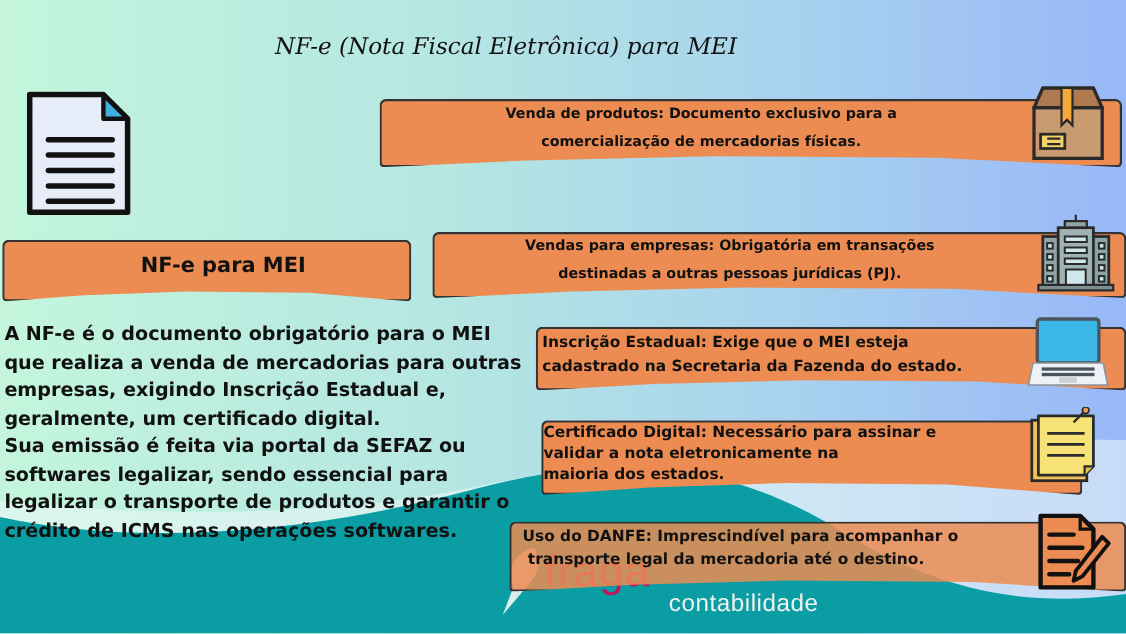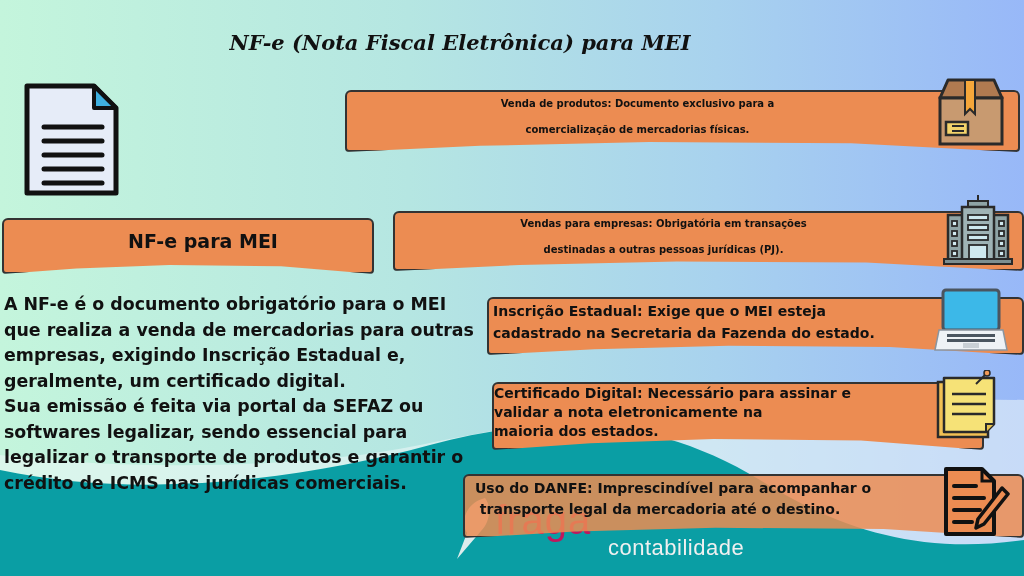--- a/index.html
+++ b/index.html
@@ -4,39 +4,39 @@
 <style>
   html, body { margin: 0; padding: 0; }
   body {
     width: 1024px; height: 576px; overflow: hidden; position: relative;
     background: linear-gradient(90deg, #c4f5dc 0%, #b5e6e2 40%, #a8d2ee 70%, #98b8f8 100%);
     font-family: "DejaVu Sans", sans-serif;
   }
   .wave { position: absolute; left: 0; top: 0; width: 1024px; height: 576px; }
   .title {
     position: absolute; left: 0; top: 30px; width: 900px; text-align: center;
-    font-family: "DejaVu Serif", serif; font-style: italic; font-weight: bold;
+    font-family: "DejaVu Serif", serif; font-style: italic; font-weight: normal;
     font-size: 21px; color: #111; padding-left: 10px;
   }
   .doc-icon { position: absolute; left: 24px; top: 83px; }
   .banner {
     position: absolute; background: #ec8c52; border: 2px solid #333;
     border-radius: 6px 6px 4px 4px; box-sizing: border-box;
     color: #111; font-weight: bold;
     clip-path: polygon(0 0, 100% 0, 100% 100%, 75% 86%, 45% 84%, 20% 90%, 0 100%);
   }
   .banner-inner { position: absolute; inset: 0; display: flex; align-items: center; }
   .main-banner { left: 2px; top: 218px; width: 372px; height: 56px; }
   .main-banner .banner-inner { justify-content: center; font-size: 19px; padding-left: 30px; padding-bottom: 10px; }
   .b1 { left: 345px; top: 90px; width: 675px; height: 62px; }
   .b2 { left: 393px; top: 211px; width: 631px; height: 60px; }
   .b3 { left: 487px; top: 297px; width: 537px; height: 58px; }
   .b4 { left: 492px; top: 382px; width: 492px; height: 68px; }
   .b5 { left: 463px; top: 474px; width: 561px; height: 64px; background: rgba(236,140,82,0.85); }
-  .b1 .banner-inner, .b2 .banner-inner { justify-content: center; text-align: center; padding-right: 90px; padding-bottom: 8px; font-size: 10px; line-height: 26px;}
+  .b1 .banner-inner, .b2 .banner-inner { justify-content: center; text-align: center; padding-right: 90px; padding-bottom: 8px; font-size: 13px; line-height: 26px;}
   .b3 .banner-inner { padding-left: 4px; padding-bottom: 8px; font-size: 14px; line-height: 22px;}
   .b4 .banner-inner { padding-left: 0px; padding-bottom: 8px; font-size: 14px; line-height: 19px;}
   .b5 .banner-inner { padding-left: 10px; padding-bottom: 18px; font-size: 14px; line-height: 21px; align-items: flex-start; padding-top: 2px;}
   .icon { position: absolute; }
   .body-text {
     position: absolute; left: 4px; top: 292px; width: 480px;
     font-size: 17.4px; line-height: 25.5px; font-weight: bold; color: #111;
   }
   .logo { position: absolute; left: 455px; top: 493px; }
   .logo-name { position: absolute; left: 495px; top: 498px; font-size: 40px; color: #be185d; font-family: "Liberation Sans", sans-serif; letter-spacing: 1px; }
@@ -71,21 +71,21 @@
 </div>
 
 <div class="body-text">
   <div>A NF-e é o documento obrigatório para o MEI</div>
   <div>que realiza a venda de mercadorias para outras</div>
   <div>empresas, exigindo Inscrição Estadual e,</div>
   <div>geralmente, um certificado digital.</div>
   <div>Sua emissão é feita via portal da SEFAZ ou</div>
   <div>softwares legalizar, sendo essencial para</div>
   <div>legalizar o transporte de produtos e garantir o</div>
-  <div>crédito de ICMS nas jurídicas comerciais.</div>
+  <div>crédito de ICMS nas operações softwares.</div>
 </div>
 
 <svg class="logo" width="40" height="70" viewBox="0 0 40 70">
   <path d="M30,5 C10,10 5,30 12,40 L2,66 L26,38 C36,28 36,12 30,5 Z" fill="#f4f4f4" opacity="0.9"></path>
 </svg>
 <div class="logo-name">fraga</div>
 <div class="logo-sub">contabilidade</div>
 
 <div class="banner b1">
   <div class="banner-inner">

